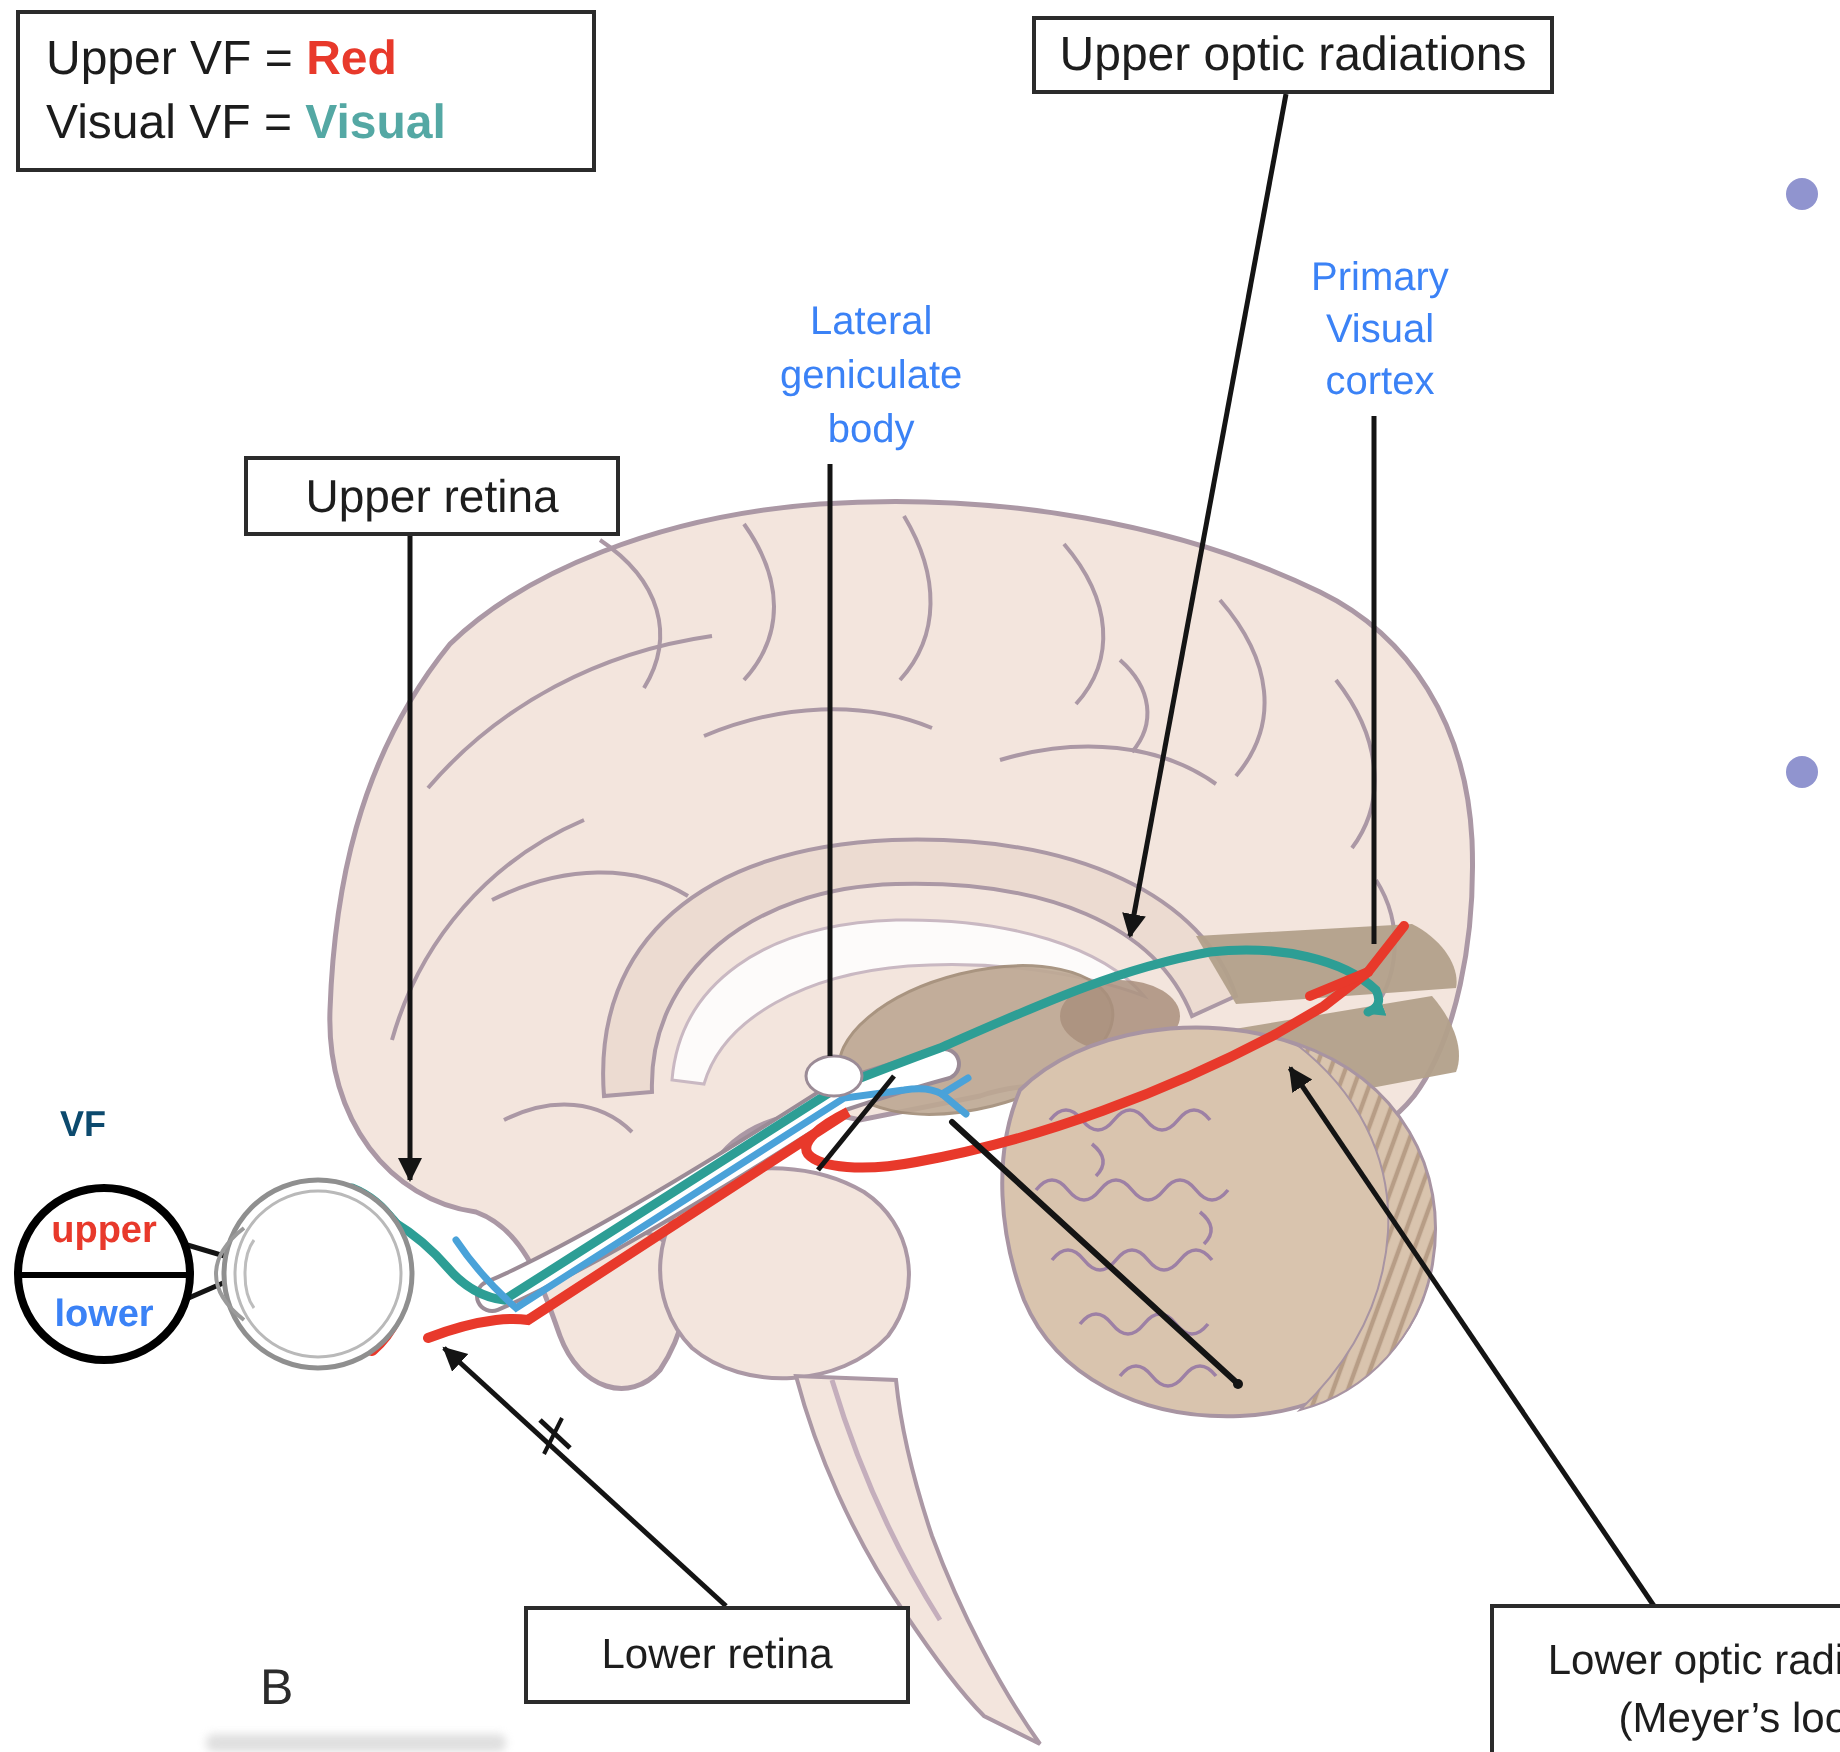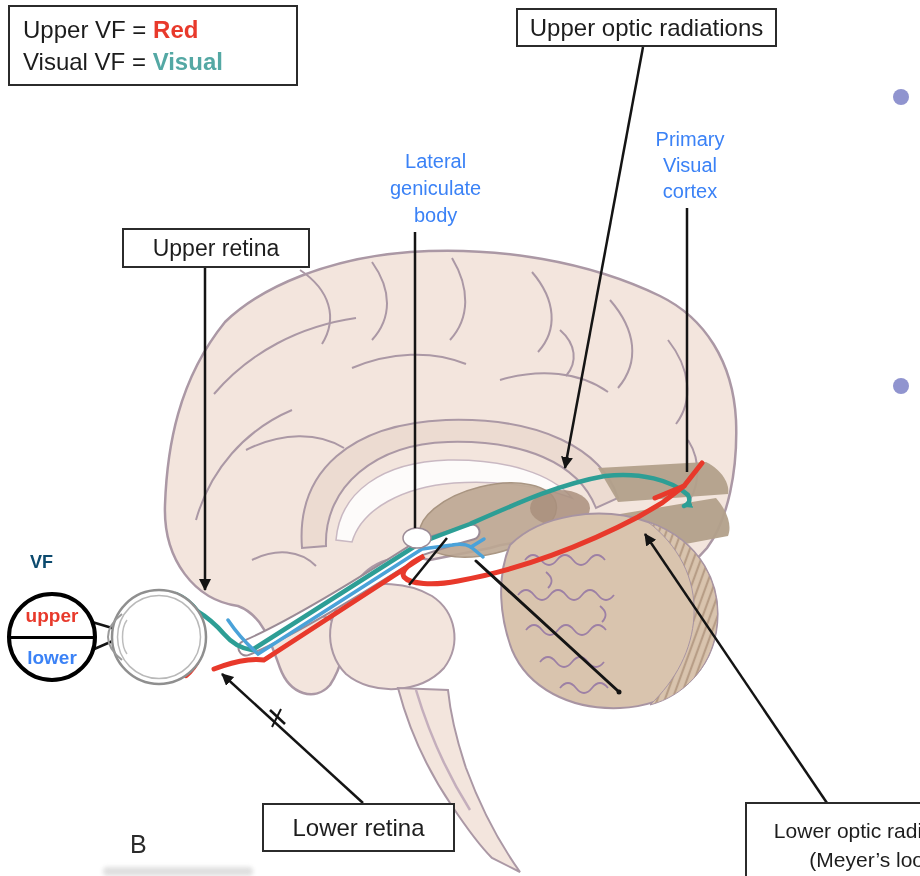--- a/index.html
+++ b/index.html
@@ -30,21 +30,21 @@
     border-radius:50%;background:#fff;box-sizing:border-box;
     display:flex;flex-direction:column;align-items:center;justify-content:center;
     font-weight:bold;font-size:19px;
   }
   .vf-circle .half{flex:1;display:flex;align-items:center;justify-content:center;width:100%;text-align:center;}
   .vf-circle .divider{height:3px;background:#000;width:100%;}
   .vf-upper{color:#e8392b;}
   .vf-lower{color:#3b82f6;}
   .uor-box{left:516px;top:8px;width:261px;height:39px;font-size:24px;}
   .ur-box{left:122px;top:228px;width:188px;height:40px;}
-  .lr-box{left:262px;top:803px;width:193px;height:49px;font-size:24px;}
+  .lr-box{left:262px;top:803px;width:193px;height:49px;font-size:21px;}
   .meyers-box{
     left:745px;top:802px;width:262px;height:88px;font-size:21px;line-height:29px;
     flex-direction:column;justify-content:flex-start;padding-top:12px;
   }
   .b-label{position:absolute;left:130px;top:830px;font-size:25px;color:#2b2b2b;}
   .bullet{position:absolute;width:16px;height:16px;border-radius:50%;background:#9094cf;}
   .bullet-1{left:893px;top:89px;}
   .bullet-2{left:893px;top:378px;}
   .crop-artifact{
     position:absolute;left:103px;top:867px;width:150px;height:9px;

